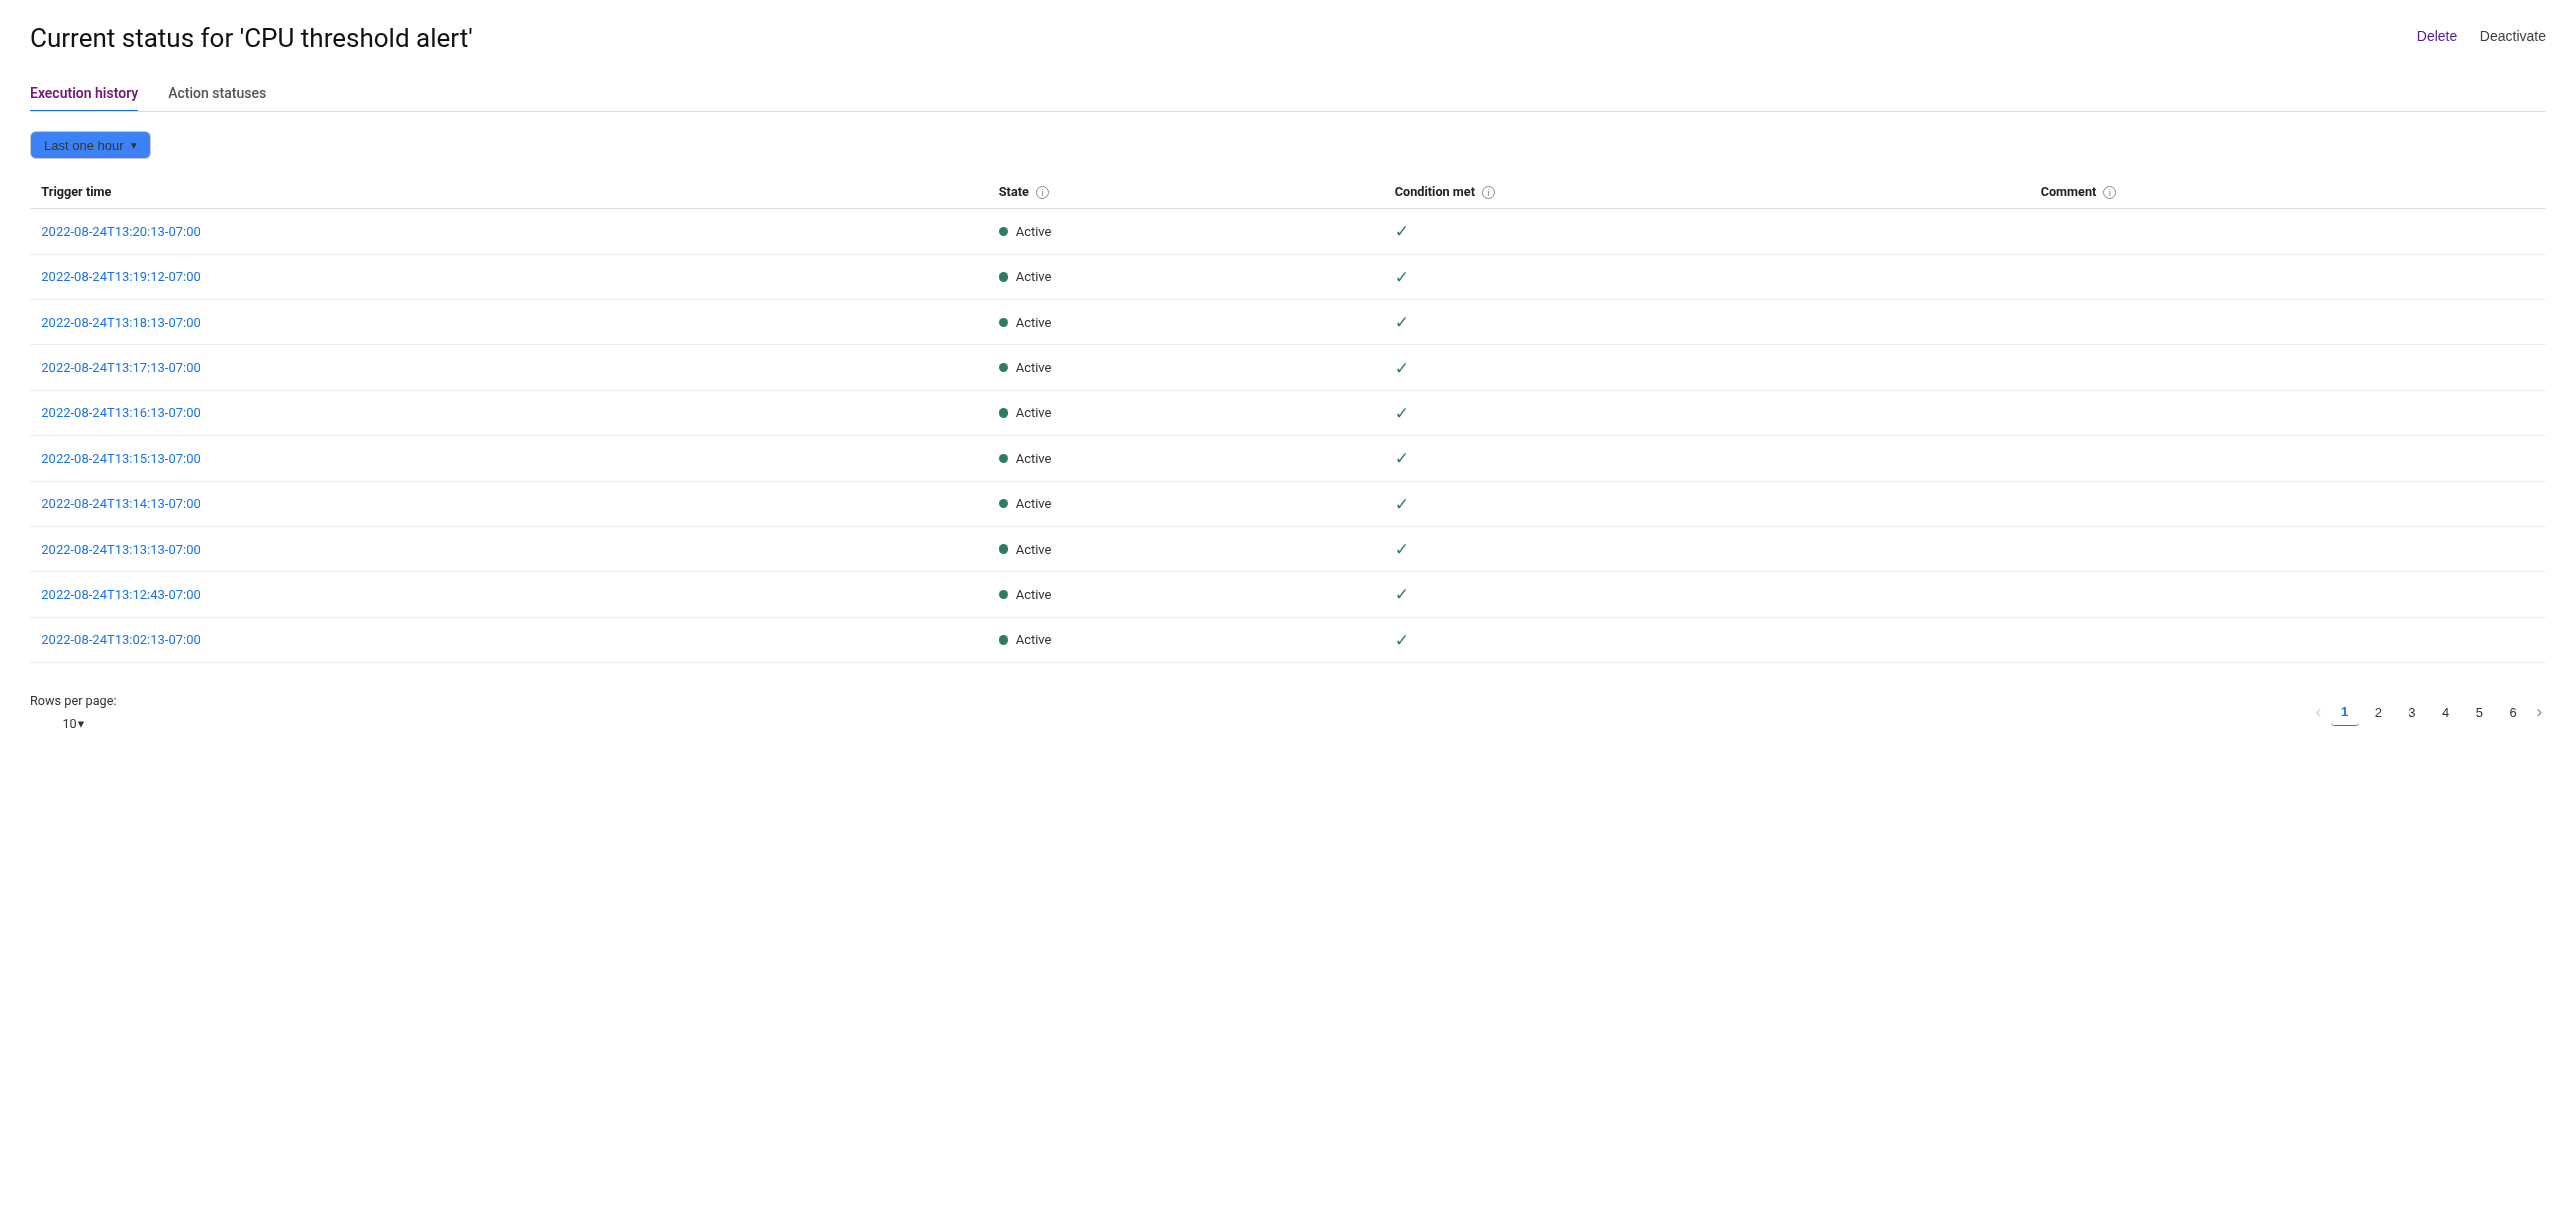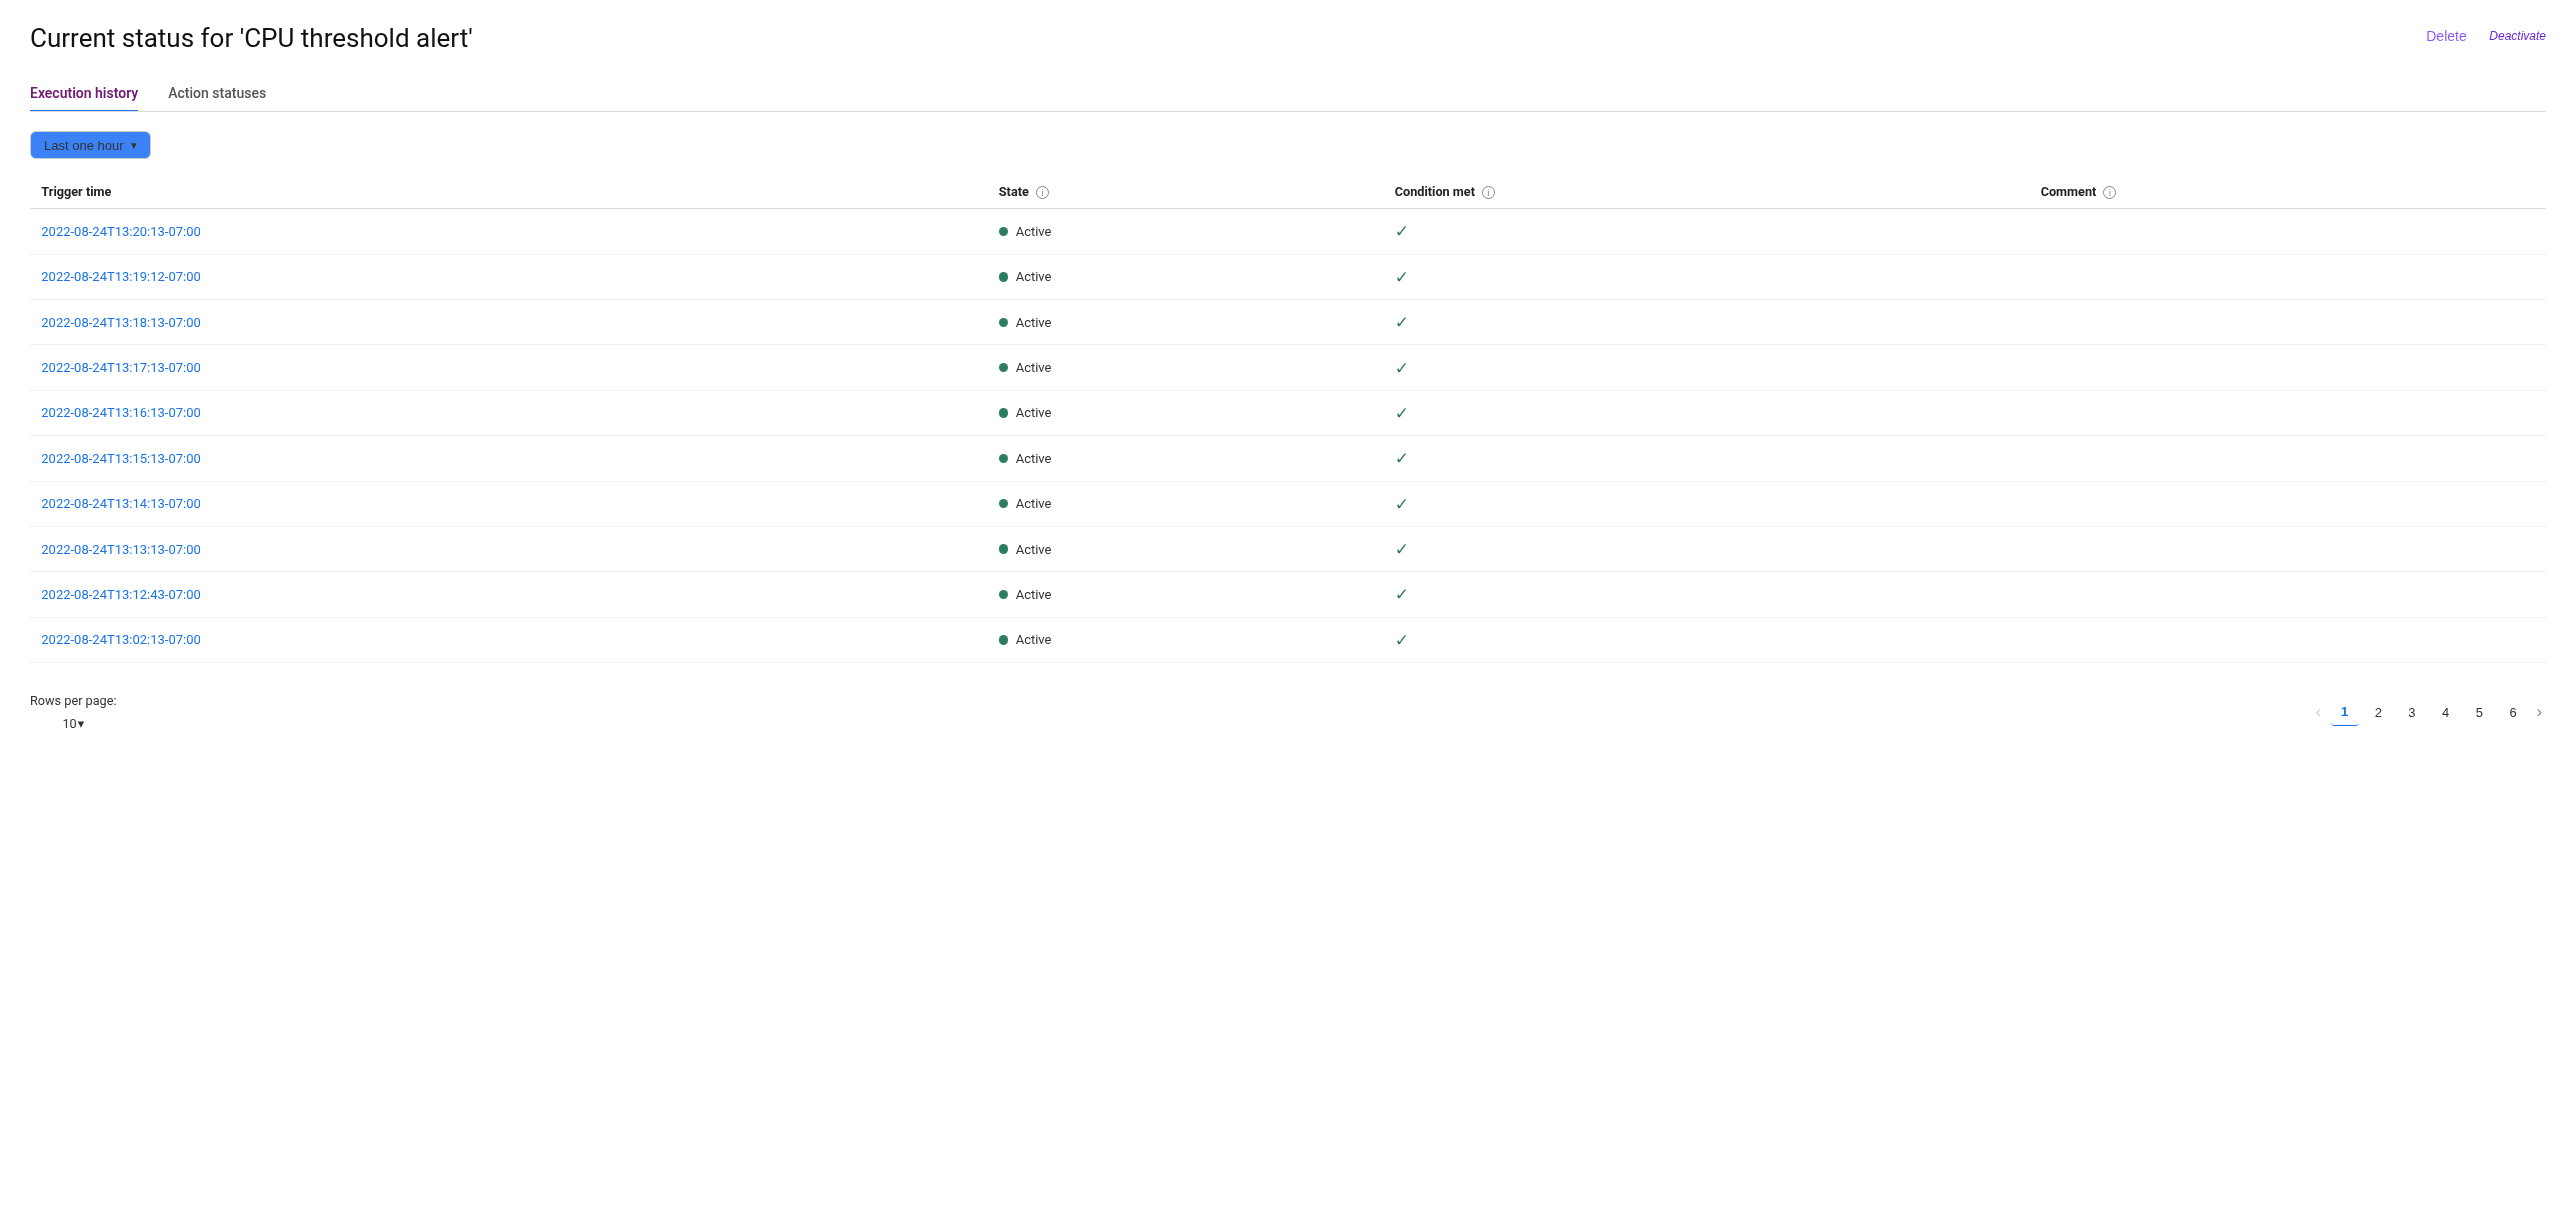--- a/index.html
+++ b/index.html
@@ -24,35 +24,34 @@
       font-weight: 400;
       color: #111;
     }
     .header-actions {
       display: flex;
       gap: 22.6px;
       align-items: center;
       padding-top: 5.7px;
     }
     .btn-delete {
-      color: #8b5cf6;
+      color: #4c1d95;
       background: none;
       border: none;
       cursor: pointer;
       font-size: 14px;
       font-weight: 500;
     }
     .btn-deactivate {
-      color: #6d28d9;
+      color: #404040;
       background: none;
       border: none;
       cursor: pointer;
-      font-size: 12px;
+      font-size: 14px;
       font-weight: 500;
-      font-style: italic;
     }
     .tabs-row {
       display: flex;
       gap: 0;
       border-bottom: 0.9px solid #ddd;
       margin-bottom: 19px;
     }
     .tab {
       padding: 9.4px 0;
       margin-right: 30px;

